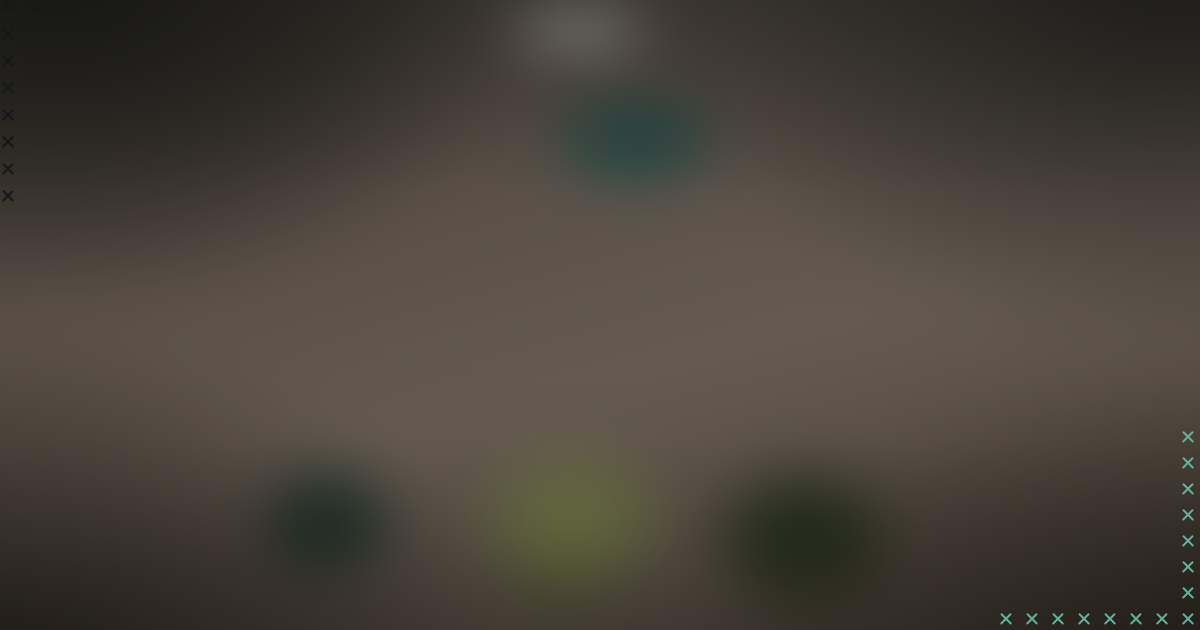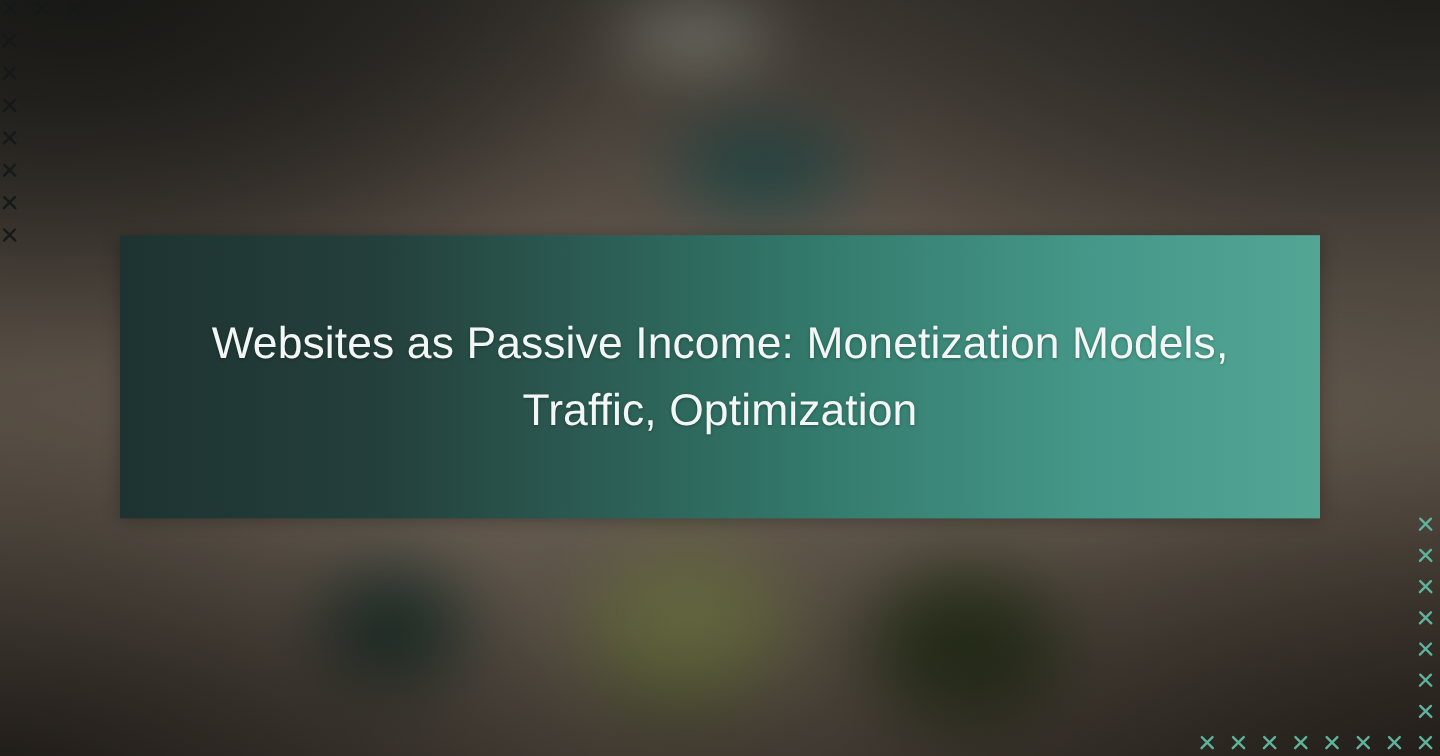--- a/index.html
+++ b/index.html
@@ -143,23 +143,20 @@
       <span class="x" style="visibility: hidden;"></span>
       <span class="x" style="visibility: hidden;"></span>
       <span class="x"></span>
       <span class="x" style="visibility: hidden;"></span>
       <span class="x" style="visibility: hidden;"></span>
       <span class="x"></span>
       <span class="x" style="visibility: hidden;"></span>
       <span class="x" style="visibility: hidden;"></span>
     </div>
 
-  <div class="banner">
-    <h1 class="banner-title">Websites as Passive Income: Monetization Models, Traffic, Optimization</h1>
-  </div>
 
   <div class="xgrid" id="x-pattern-bottom-right">
       <span class="x" style="visibility: hidden;"></span>
       <span class="x" style="visibility: hidden;"></span>
       <span class="x" style="visibility: hidden;"></span>
       <span class="x" style="visibility: hidden;"></span>
       <span class="x" style="visibility: hidden;"></span>
       <span class="x" style="visibility: hidden;"></span>
       <span class="x" style="visibility: hidden;"></span>
       <span class="x"></span>

